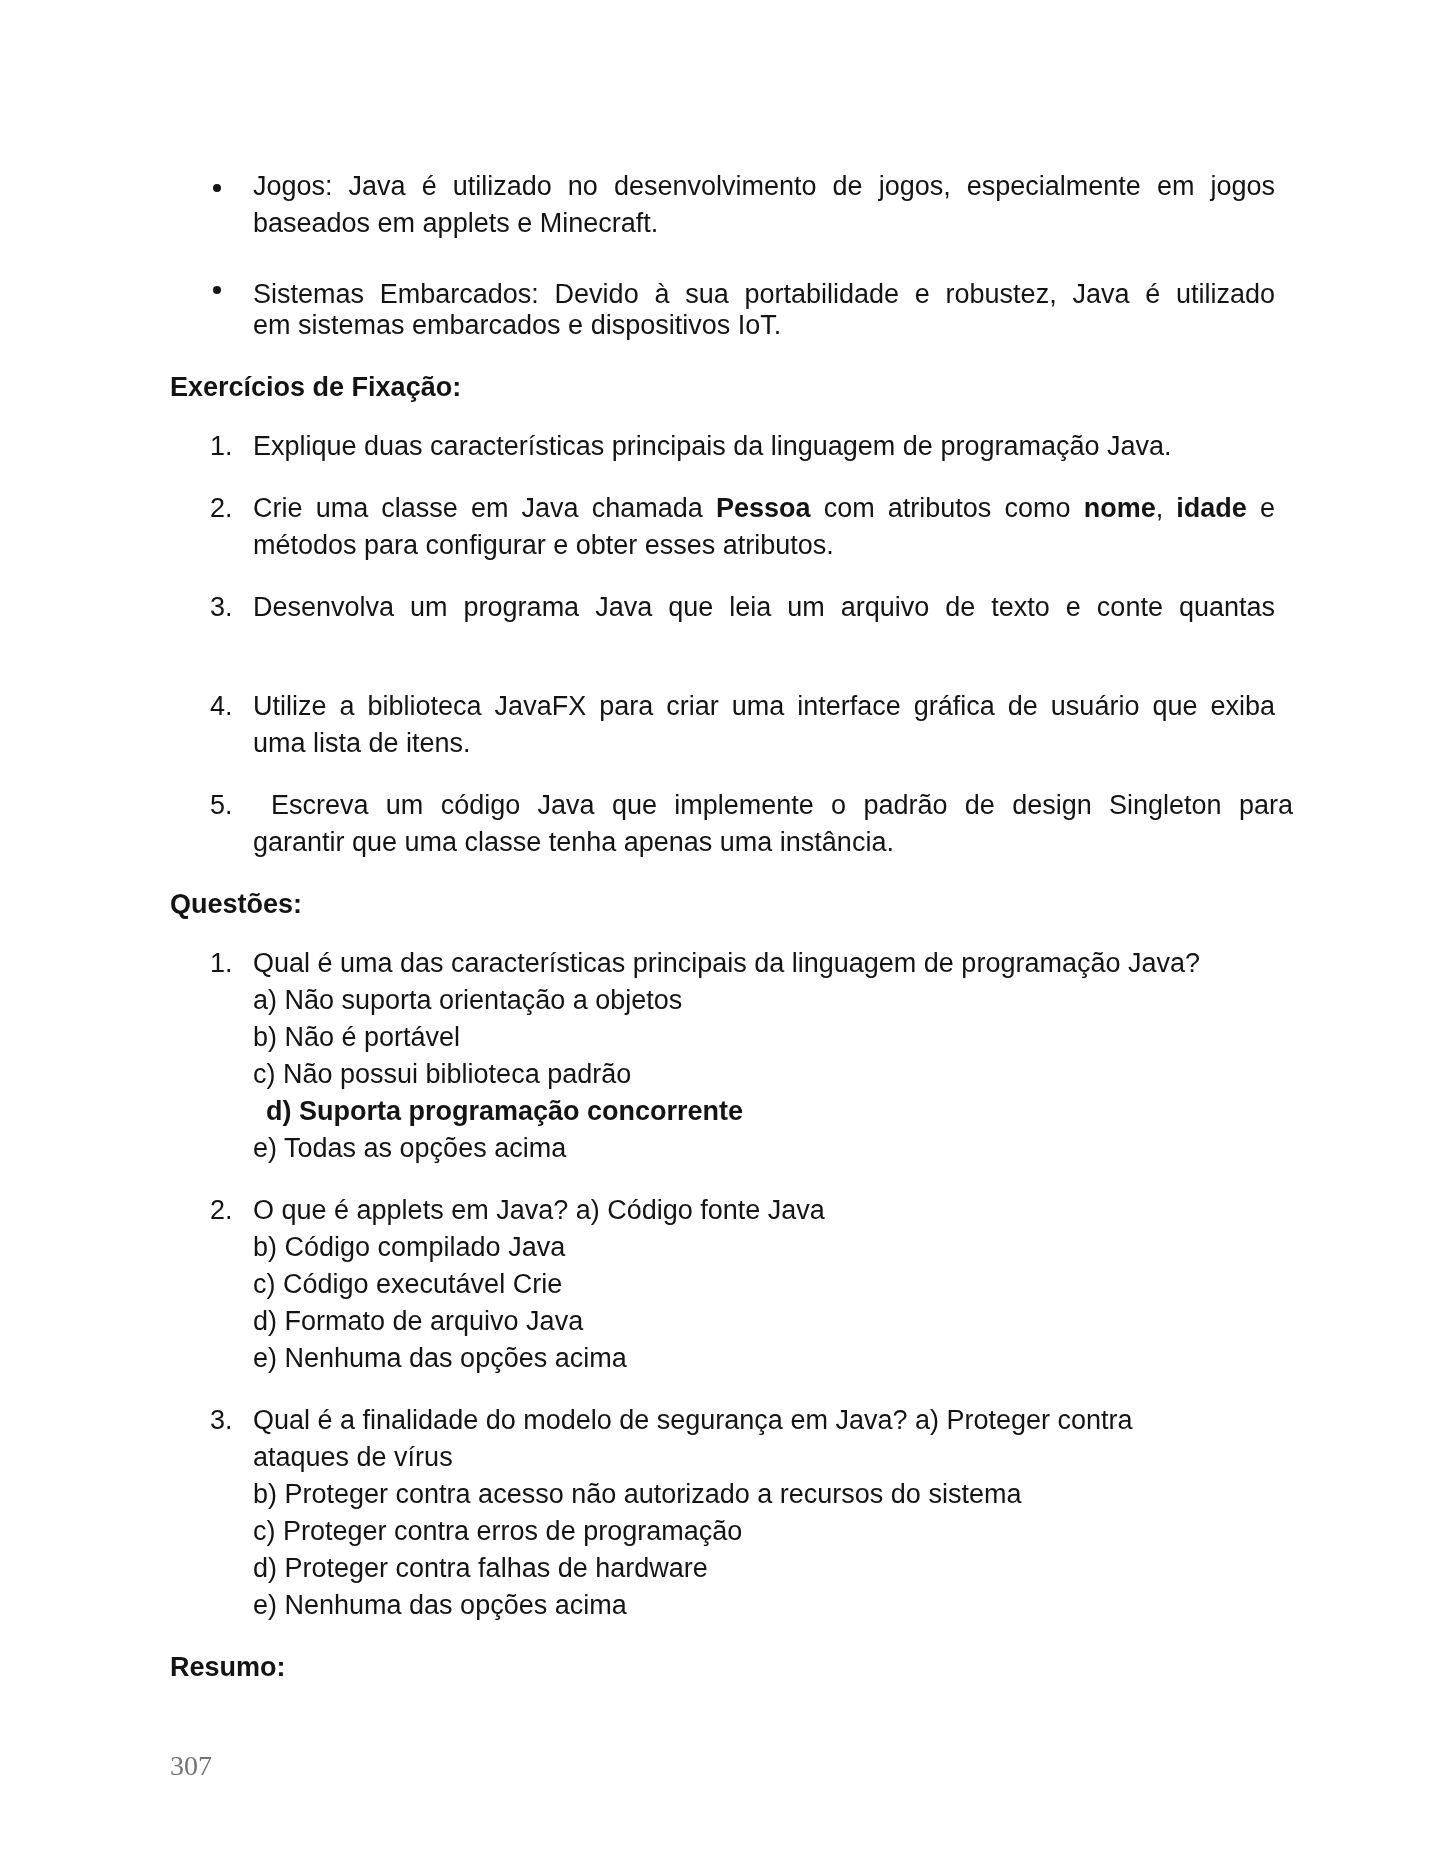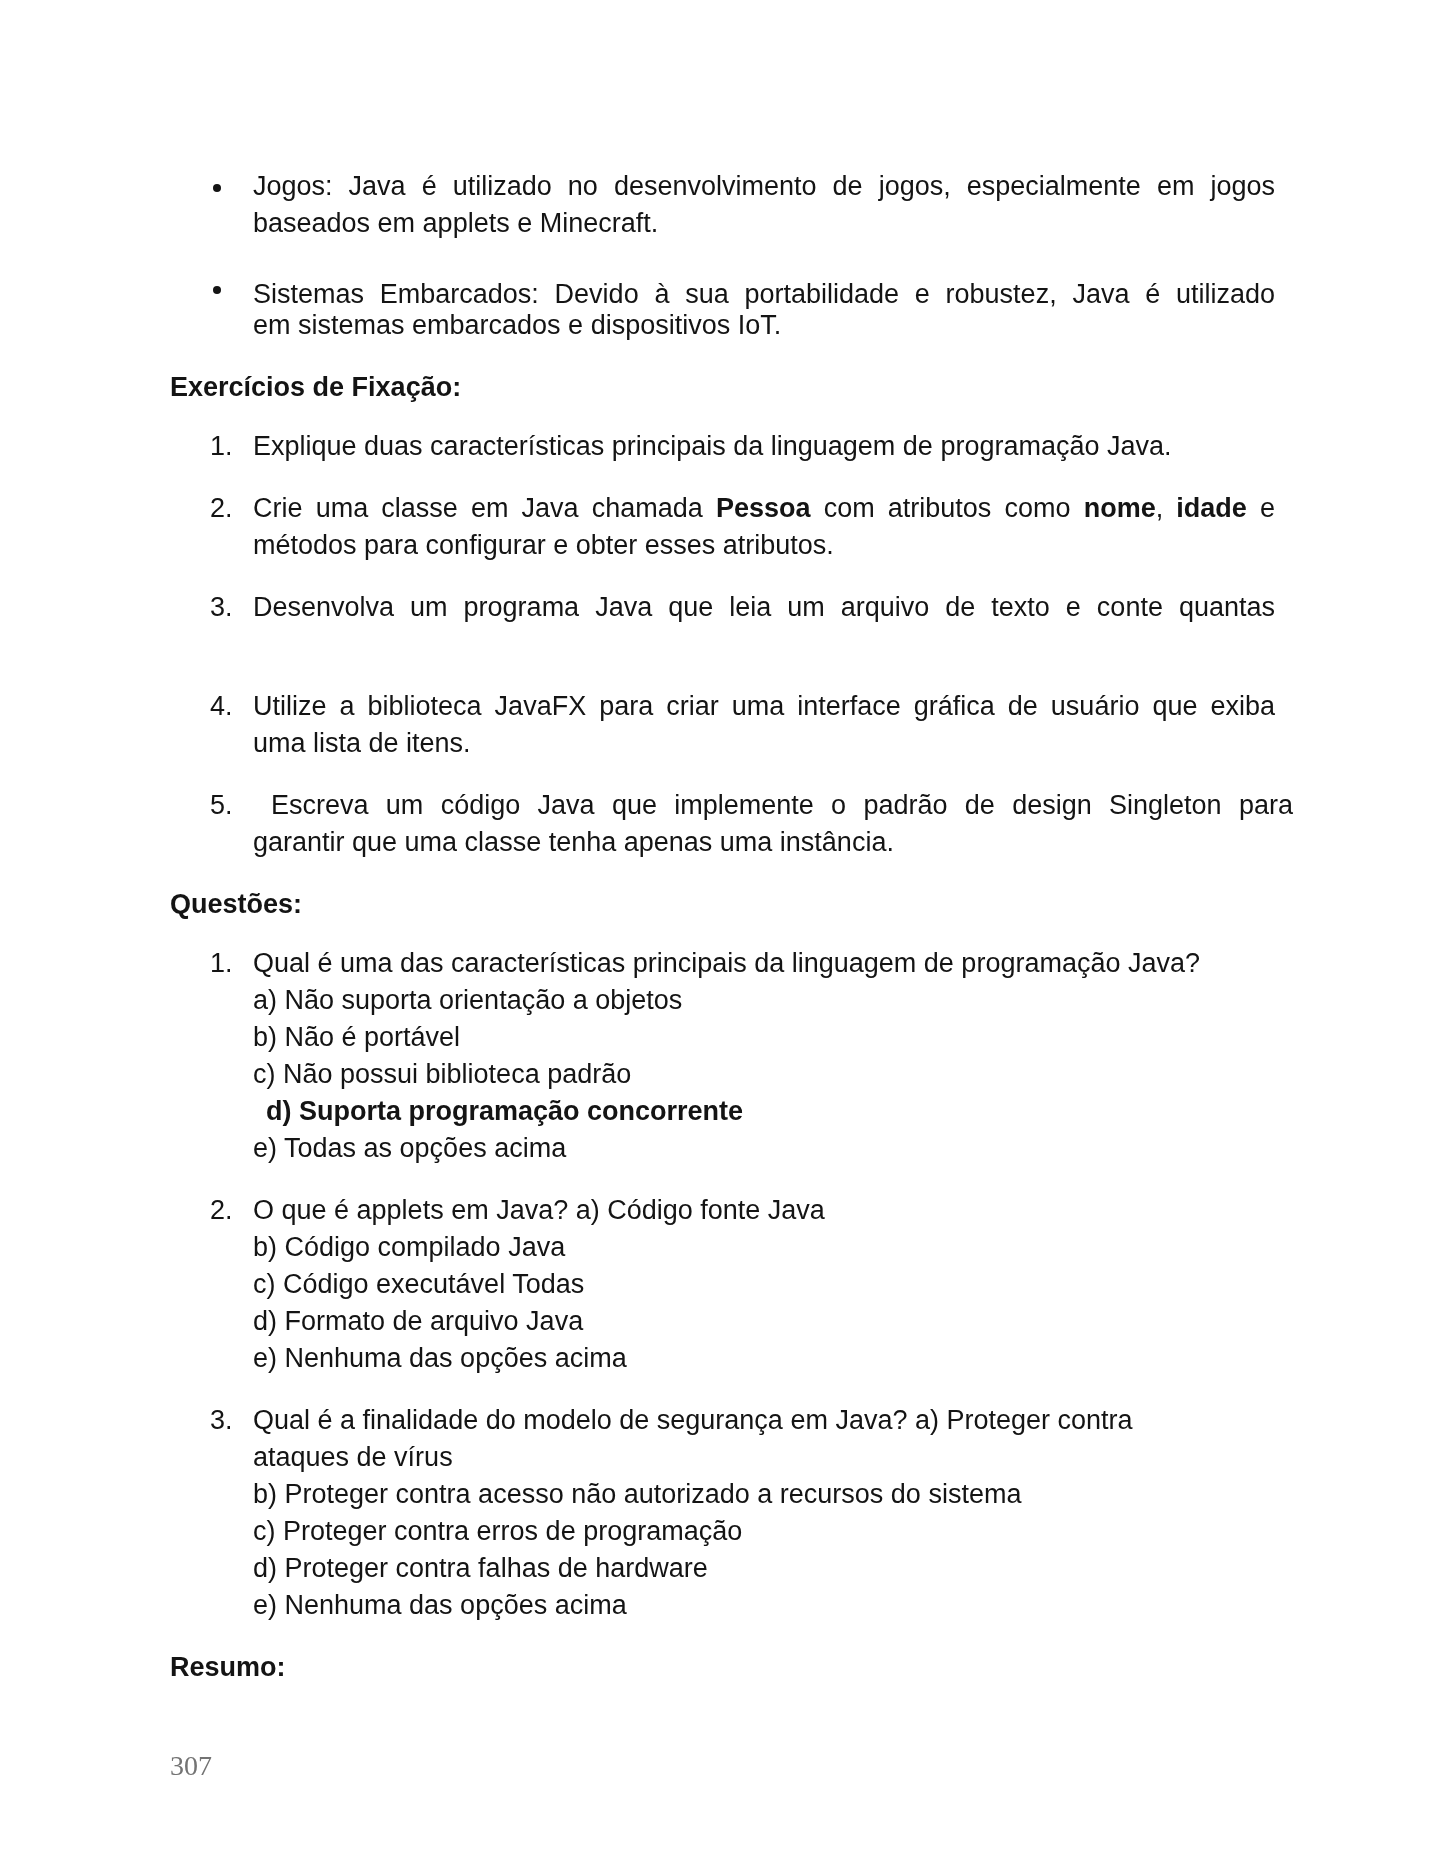--- a/index.html
+++ b/index.html
@@ -63,21 +63,21 @@
   <div class="line" style="left:253px; top:945px;">Qual é uma das características principais da linguagem de programação Java?</div>
   <div class="line" style="left:253px; top:982px;">a) Não suporta orientação a objetos</div>
   <div class="line" style="left:253px; top:1019px;">b) Não é portável</div>
   <div class="line" style="left:253px; top:1056px;">c) Não possui biblioteca padrão</div>
   <div class="line" style="left:266px; top:1093px;font-weight:bold;">d) Suporta programação concorrente</div>
   <div class="line" style="left:253px; top:1130px;">e) Todas as opções acima</div>
 
   <div class="num" style="top:1192px;">2.</div>
   <div class="line" style="left:253px; top:1192px;">O que é applets em Java? a) Código fonte Java</div>
   <div class="line" style="left:253px; top:1229px;">b) Código compilado Java</div>
-  <div class="line" style="left:253px; top:1266px;">c) Código executável Todas</div>
+  <div class="line" style="left:253px; top:1266px;">c) Código executável Crie</div>
   <div class="line" style="left:253px; top:1303px;">d) Formato de arquivo Java</div>
   <div class="line" style="left:253px; top:1340px;">e) Nenhuma das opções acima</div>
 
   <div class="num" style="top:1402px;">3.</div>
   <div class="line" style="left:253px; top:1402px;">Qual é a finalidade do modelo de segurança em Java? a) Proteger contra</div>
   <div class="line" style="left:253px; top:1439px;">ataques de vírus</div>
   <div class="line" style="left:253px; top:1476px;">b) Proteger contra acesso não autorizado a recursos do sistema</div>
   <div class="line" style="left:253px; top:1513px;">c) Proteger contra erros de programação</div>
   <div class="line" style="left:253px; top:1550px;">d) Proteger contra falhas de hardware</div>
   <div class="line" style="left:253px; top:1587px;">e) Nenhuma das opções acima</div>

